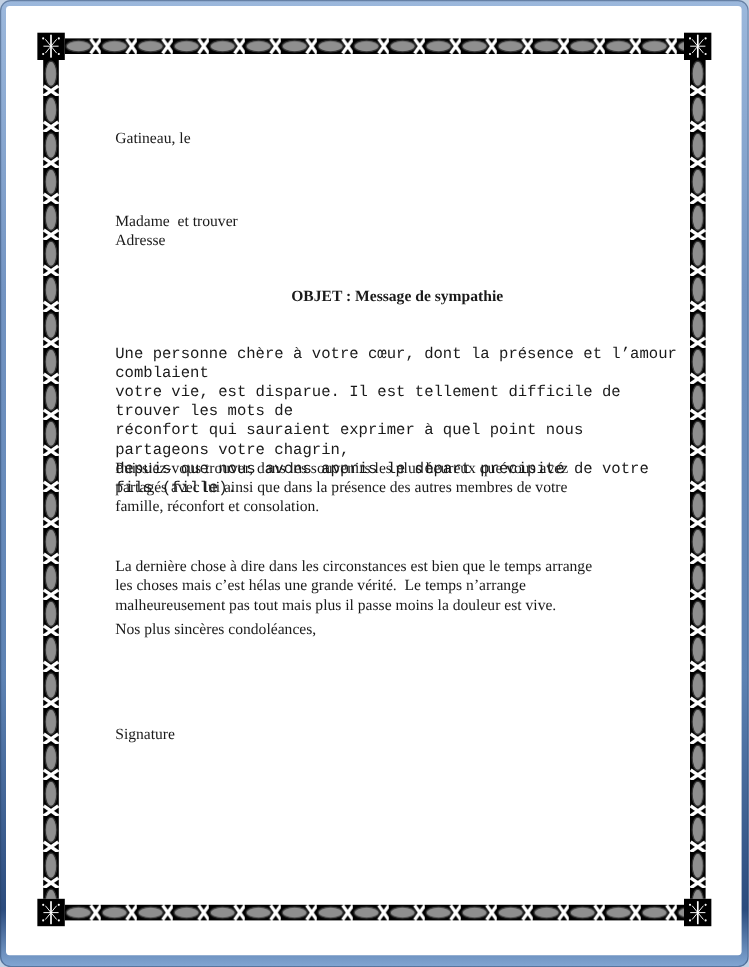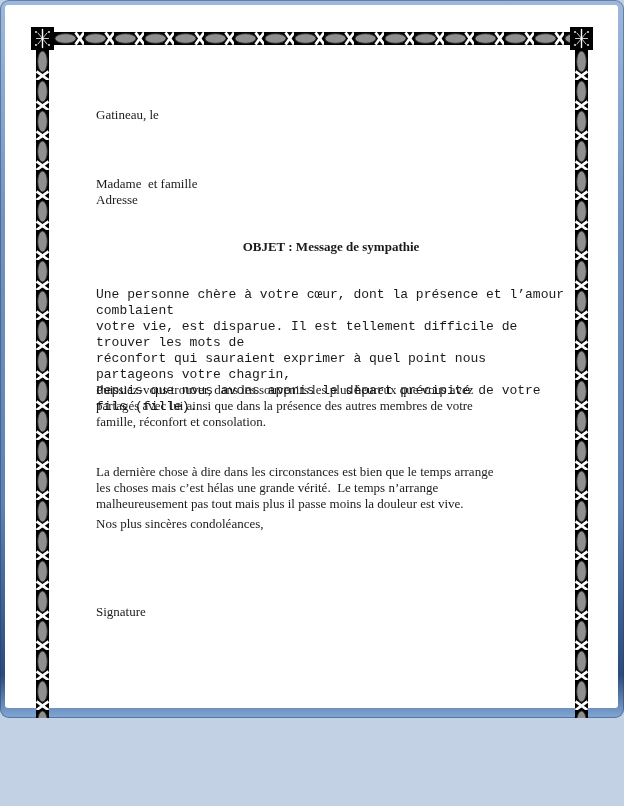--- a/index.html
+++ b/index.html
@@ -1,17 +1,17 @@
 <!DOCTYPE html>
 <html style="--outer-bg: #c2d1e4; --frame-top: #9cb8dc; --frame-side: #7394c2; --frame-bottom: #2b4b7d; --frame-bottom-edge: #82a7d4; --border-band: #000000; --chain-ellipse: #8f8f8f; --chain-outline: #2f2f2f; --chain-x: #ffffff; --sparkle: #ffffff; --paper: #ffffff; --ink: #1a1a1a;"><head>
 <meta charset="utf-8">
 <style>
   html,body{margin:0;padding:0;background:#c2d1e4;}
   .screen{
-    position:relative;width:624px;height:718px;overflow:hidden;
+    position:relative;width:624px;height:806px;overflow:hidden;
     font-family:"Liberation Serif","DejaVu Serif",serif;
   }
   
   .frame{
     position:absolute;inset:0;border-radius:9px;
     background:linear-gradient(180deg,
       var(--frame-top,#9cb8dc) 0%,
       var(--frame-side,#7394c2) 30%,
       #5d82b3 70%,
       var(--frame-bottom,#2b4b7d) 94%,
@@ -96,21 +96,21 @@
       <rect x="0" y="0" width="23" height="23" fill="#000"></rect>
       <use href="#sparkle"></use>
     </g>
     <g transform="translate(539,722)">
       <rect x="0" y="0" width="23" height="23" fill="#000"></rect>
       <use href="#sparkle"></use>
     </g>
   </svg>
 
   <div class="tblock b-date">Gatineau, le</div>
-  <div class="tblock b-recip">Madame  et famille
+  <div class="tblock b-recip">Madame  et trouver
 Adresse</div>
   <div class="tblock b-subject">OBJET : Message de sympathie</div>
   <div class="tblock b-p1">Une personne chère à votre cœur, dont la présence et l’amour comblaient
 votre vie, est disparue. Il est tellement difficile de trouver les mots de
 réconfort qui sauraient exprimer à quel point nous partageons votre chagrin,
 depuis que nous avons appris le départ précipité de votre fils (fille).</div>
   <div class="tblock b-p2">Puissiez-vous trouver, dans les souvenirs les plus heureux que vous avez
 partagés avec lui ainsi que dans la présence des autres membres de votre
 famille, réconfort et consolation.</div>
   <div class="tblock b-p3">La dernière chose à dire dans les circonstances est bien que le temps arrange

